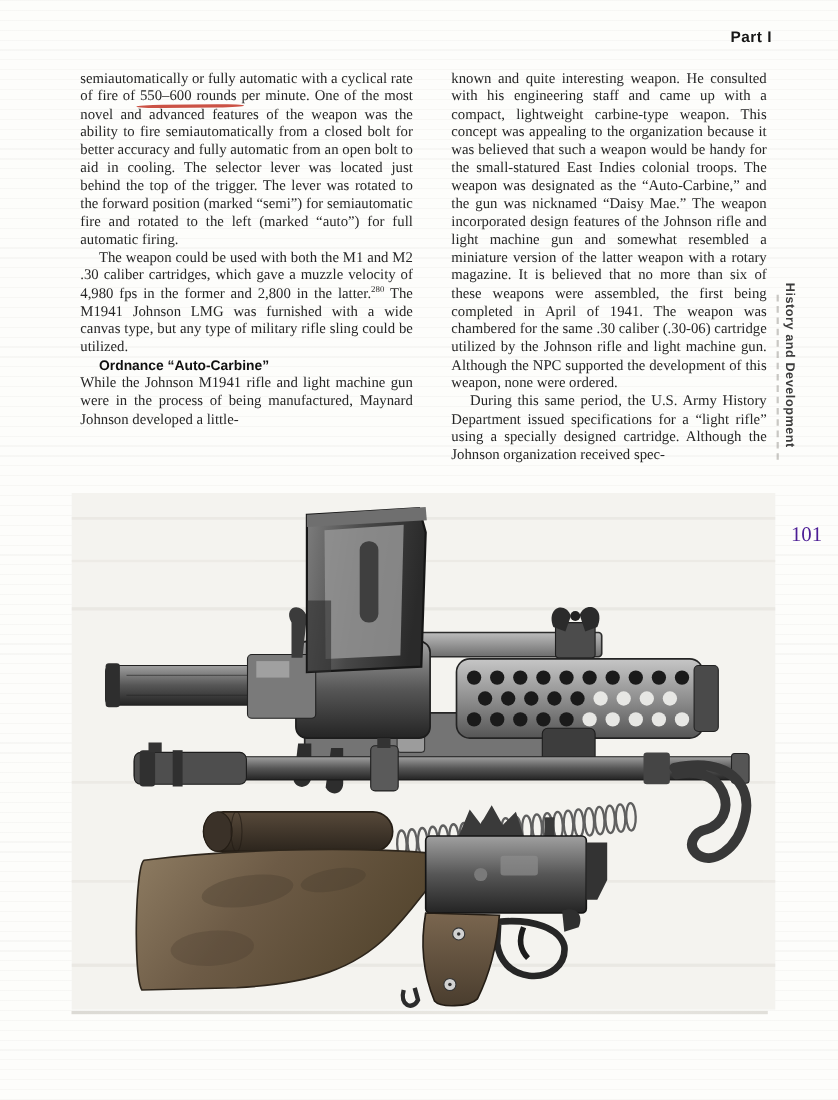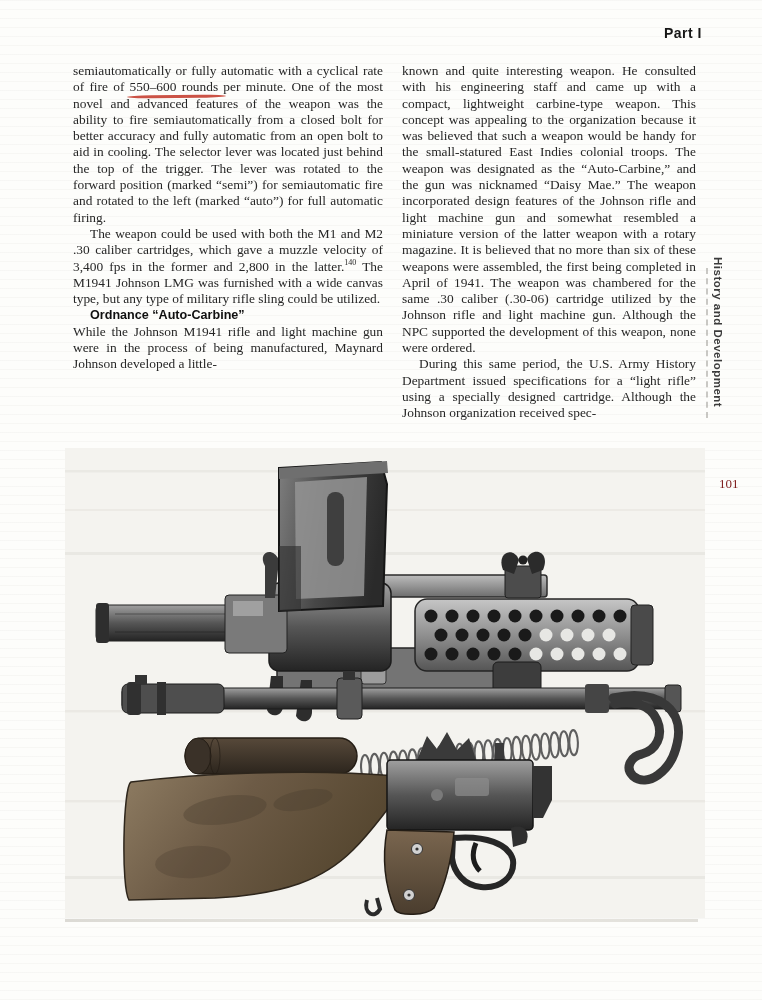--- a/index.html
+++ b/index.html
@@ -11,21 +11,21 @@
   
   .page::before {
     content:""; position:absolute; inset:0; pointer-events:none;
     background:repeating-linear-gradient(180deg, rgba(110,105,95,0.045) 0 1px, transparent 1px 9px);
   }
   .part-label {
     position:absolute; top:25px; right:60px;
     font-family:"Liberation Sans",sans-serif; font-weight:bold;
     font-size:14px; letter-spacing:0.5px; color:#161616;padding-left:25px;
   }
-  .columns { position:absolute; left:73px; top:63px; width:624px; display:flex; gap:19px; }
+  .columns { position:absolute; left:73px; top:63px; width:624px; display:flex; gap:35px; }
   .col { text-align:justify; font-size:13.4px; line-height:16.3px; color:#262626; }
   .col-left  { width:310px; }
   .col-right { width:294px; }
   .col p { margin:0; text-indent:17px; }
   .col p.no-indent { text-indent:0; }
   .subhead {
     font-family:"Liberation Sans",sans-serif; font-weight:bold;
     font-size:12.6px; color:#101010; margin:11px 0 4px; text-indent:0; text-align:left;
   }
   sup.fn { font-size:8px; line-height:0; vertical-align:6px; }
@@ -38,21 +38,21 @@
   .vertical-tab {
     position:absolute; left:712px; top:257px;
     writing-mode:vertical-rl; text-orientation:mixed;
     font-family:"Liberation Sans",sans-serif; font-weight:bold;
     font-size:11.5px; letter-spacing:0.5px; color:#3b3b3b;
   }
   .tab-dashes {
     position:absolute; left:706px; top:268px; height:150px; width:0;
     border-left:2px dashed rgba(150,148,142,0.5);
   }
-  .page-number { position:absolute; left:719px; top:476px; font-size:13px; color:#7f1d1d; }
+  .page-number { position:absolute; left:719px; top:476px; font-size:19px; color:#4c1d95; }
   .figure { position:absolute; left:65px; top:448px; width:640px; height:470px; }
   .smudge {
     position:absolute; left:65px; top:919px; width:633px; height:3px;
     background:linear-gradient(90deg,#d6d4ce,#e6e4de 60%,#dcdad4); opacity:.85;
   }
   .caption-box {
     position:absolute; left:70px; top:927px; width:627px; height:32px;
     border:1.5px solid #4a4a4a; background:#ffffff; box-sizing:border-box;
     display:flex; align-items:center; justify-content:center;
   }
@@ -64,21 +64,21 @@
 </head>
 <body>
 
 <div class="page" style="color: rgb(38, 38, 38);">
 
   <div class="part-label">Part I</div>
 
   <div class="columns">
     <div class="col col-left">
       <p class="no-indent"><span>semiautomatically or fully automatic with a cyclical rate of fire of </span><span class="red-underline">550–600 rounds</span><span> per minute. One of the most novel and advanced features of the weapon was the ability to fire semiautomatically from a closed bolt for better accuracy and fully automatic from an open bolt to aid in cooling. The selector lever was located just behind the top of the trigger. The lever was rotated to the forward position (marked “semi”) for semiautomatic fire and rotated to the left (marked “auto”) for full automatic firing.</span></p>
-      <p><span>The weapon could be used with both the M1 and M2 .30 caliber cartridges, which gave a muzzle velocity of 3,400 fps in the former and 2,800 in the latter.</span><sup class="fn">140</sup><span> The M1941 Johnson LMG was furnished with a wide canvas type, but any type of military rifle sling could be utilized.</span></p>
+      <p><span>The weapon could be used with both the M1 and M2 .30 caliber cartridges, which gave a muzzle velocity of 4,980 fps in the former and 2,800 in the latter.</span><sup class="fn">280</sup><span> The M1941 Johnson LMG was furnished with a wide canvas type, but any type of military rifle sling could be utilized.</span></p>
       <p class="subhead">Ordnance “Auto-Carbine”</p>
       <p class="no-indent">While the Johnson M1941 rifle and light machine gun were in the process of being manufactured, Maynard Johnson developed a little-</p>
     </div>
     <div class="col col-right">
       <p class="no-indent">known and quite interesting weapon. He consulted with his engineering staff and came up with a compact, lightweight carbine-type weapon. This concept was appealing to the organization because it was believed that such a weapon would be handy for the small-statured East Indies colonial troops. The weapon was designated as the “Auto-Carbine,” and the gun was nicknamed “Daisy Mae.” The weapon incorporated design features of the Johnson rifle and light machine gun and somewhat resembled a miniature version of the latter weapon with a rotary magazine. It is believed that no more than six of these weapons were assembled, the first being completed in April of 1941. The weapon was chambered for the same .30 caliber (.30-06) cartridge utilized by the Johnson rifle and light machine gun. Although the NPC supported the development of this weapon, none were ordered.</p>
       <p>During this same period, the U.S. Army History Department issued specifications for a “light rifle” using a specially designed cartridge. Although the Johnson organization received spec-</p>
     </div>
   </div>
 
   <div class="tab-dashes"></div>

